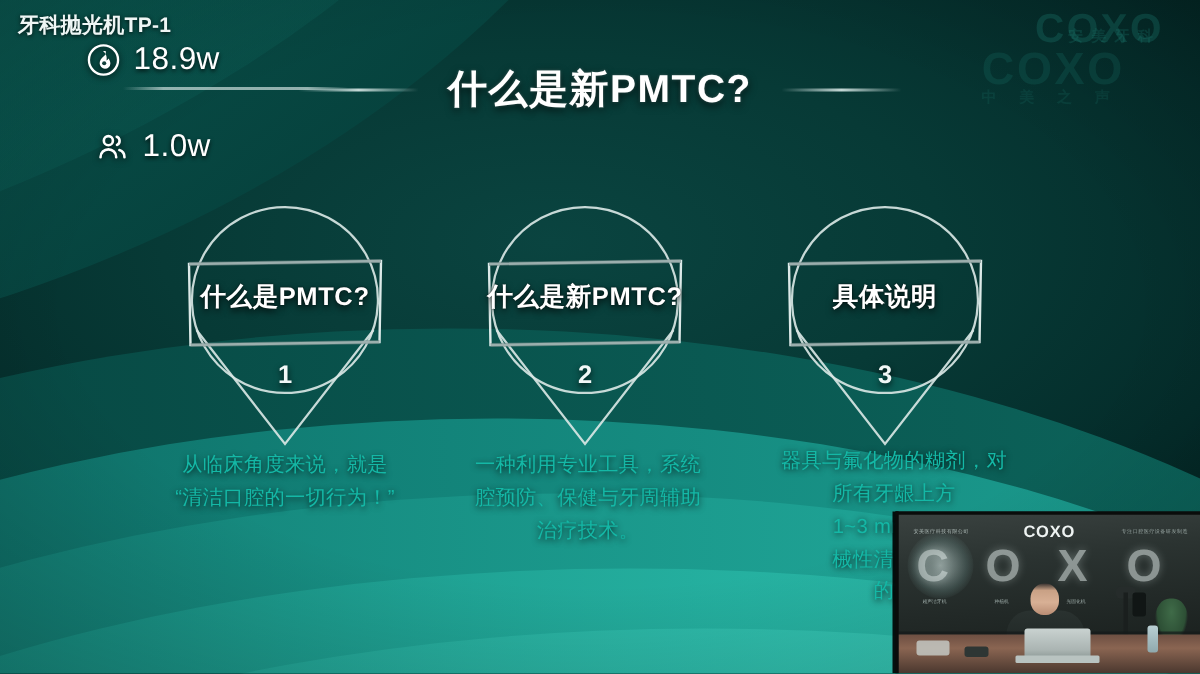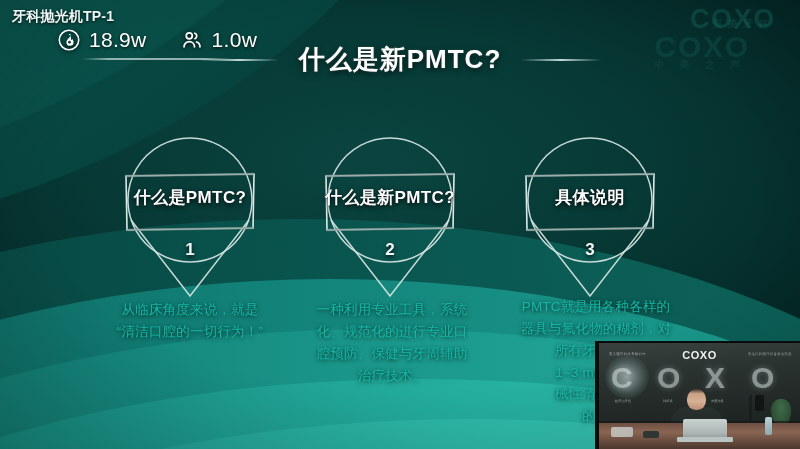--- a/index.html
+++ b/index.html
@@ -77,21 +77,21 @@
   .wm-b { right:50px; top:30px; font-size:30px; opacity:.21; }
   .wm-b-sub { right:54px; top:58px; font-size:10px; opacity:.18; letter-spacing:.62em; }
 
   
   .hud-title {
     position:absolute; left:12px; top:8px;
     font-size:14px; color:#eef6f5; font-weight:700;
     text-shadow:0 1px 3px rgba(0,0,0,.85);
     letter-spacing:.2px;
   }
-  .hud-stats { position:absolute; left:58px; top:28px; display:flex; align-items:center; gap:34px; }
+  .hud-stats { position:absolute; left:58px; top:28px; display:flex; align-items:center; gap:34px;flex-direction:column; }
   .stat { display:flex; align-items:center; gap:9px; }
   .stat-ico { width:22px; height:22px; display:block; flex:none;
               filter:drop-shadow(0 1px 2px rgba(0,0,0,.85)); }
   .stat-val { font-size:21px; color:#fff; font-weight:500; letter-spacing:.3px;
               text-shadow:0 1px 3px rgba(0,0,0,.8); }
 
   .hud-rule {
     position:absolute; left:82px; top:58px; width:150px; height:2px;
     background:linear-gradient(to right,rgba(230,240,240,0) 0%,rgba(225,238,236,.85) 18%,rgba(225,238,236,.85) 82%,rgba(230,240,240,0) 100%);
     opacity:.75;
@@ -307,27 +307,25 @@
     </div>
   </div>
 
   <div class="caption" style="left:108px; top:299px; width:164px;">
     <div>从临床角度来说，就是</div>
     <div>“清洁口腔的一切行为！”</div>
   </div>
 
   <div class="caption" style="left:306px; top:299px; width:172px;">
     <div>一种利用专业工具，系统</div>
-    <div>化、规范化的进行专业口</div>
     <div>腔预防、保健与牙周辅助</div>
     <div>治疗技术。</div>
   </div>
 
   <div class="caption" style="left:506px; top:296px; width:180px;">
-    <div>PMTC就是用各种各样的</div>
     <div>器具与氟化物的糊剂，对</div>
     <div>所有牙龈上方</div>
     <div>1~3 mm 处的</div>
     <div>械性清洁，以</div>
     <div>的技</div>
   </div>
 
   <div class="v-edge-dark"></div>
   <div class="video-pip">
     <div class="v-wall"></div>

